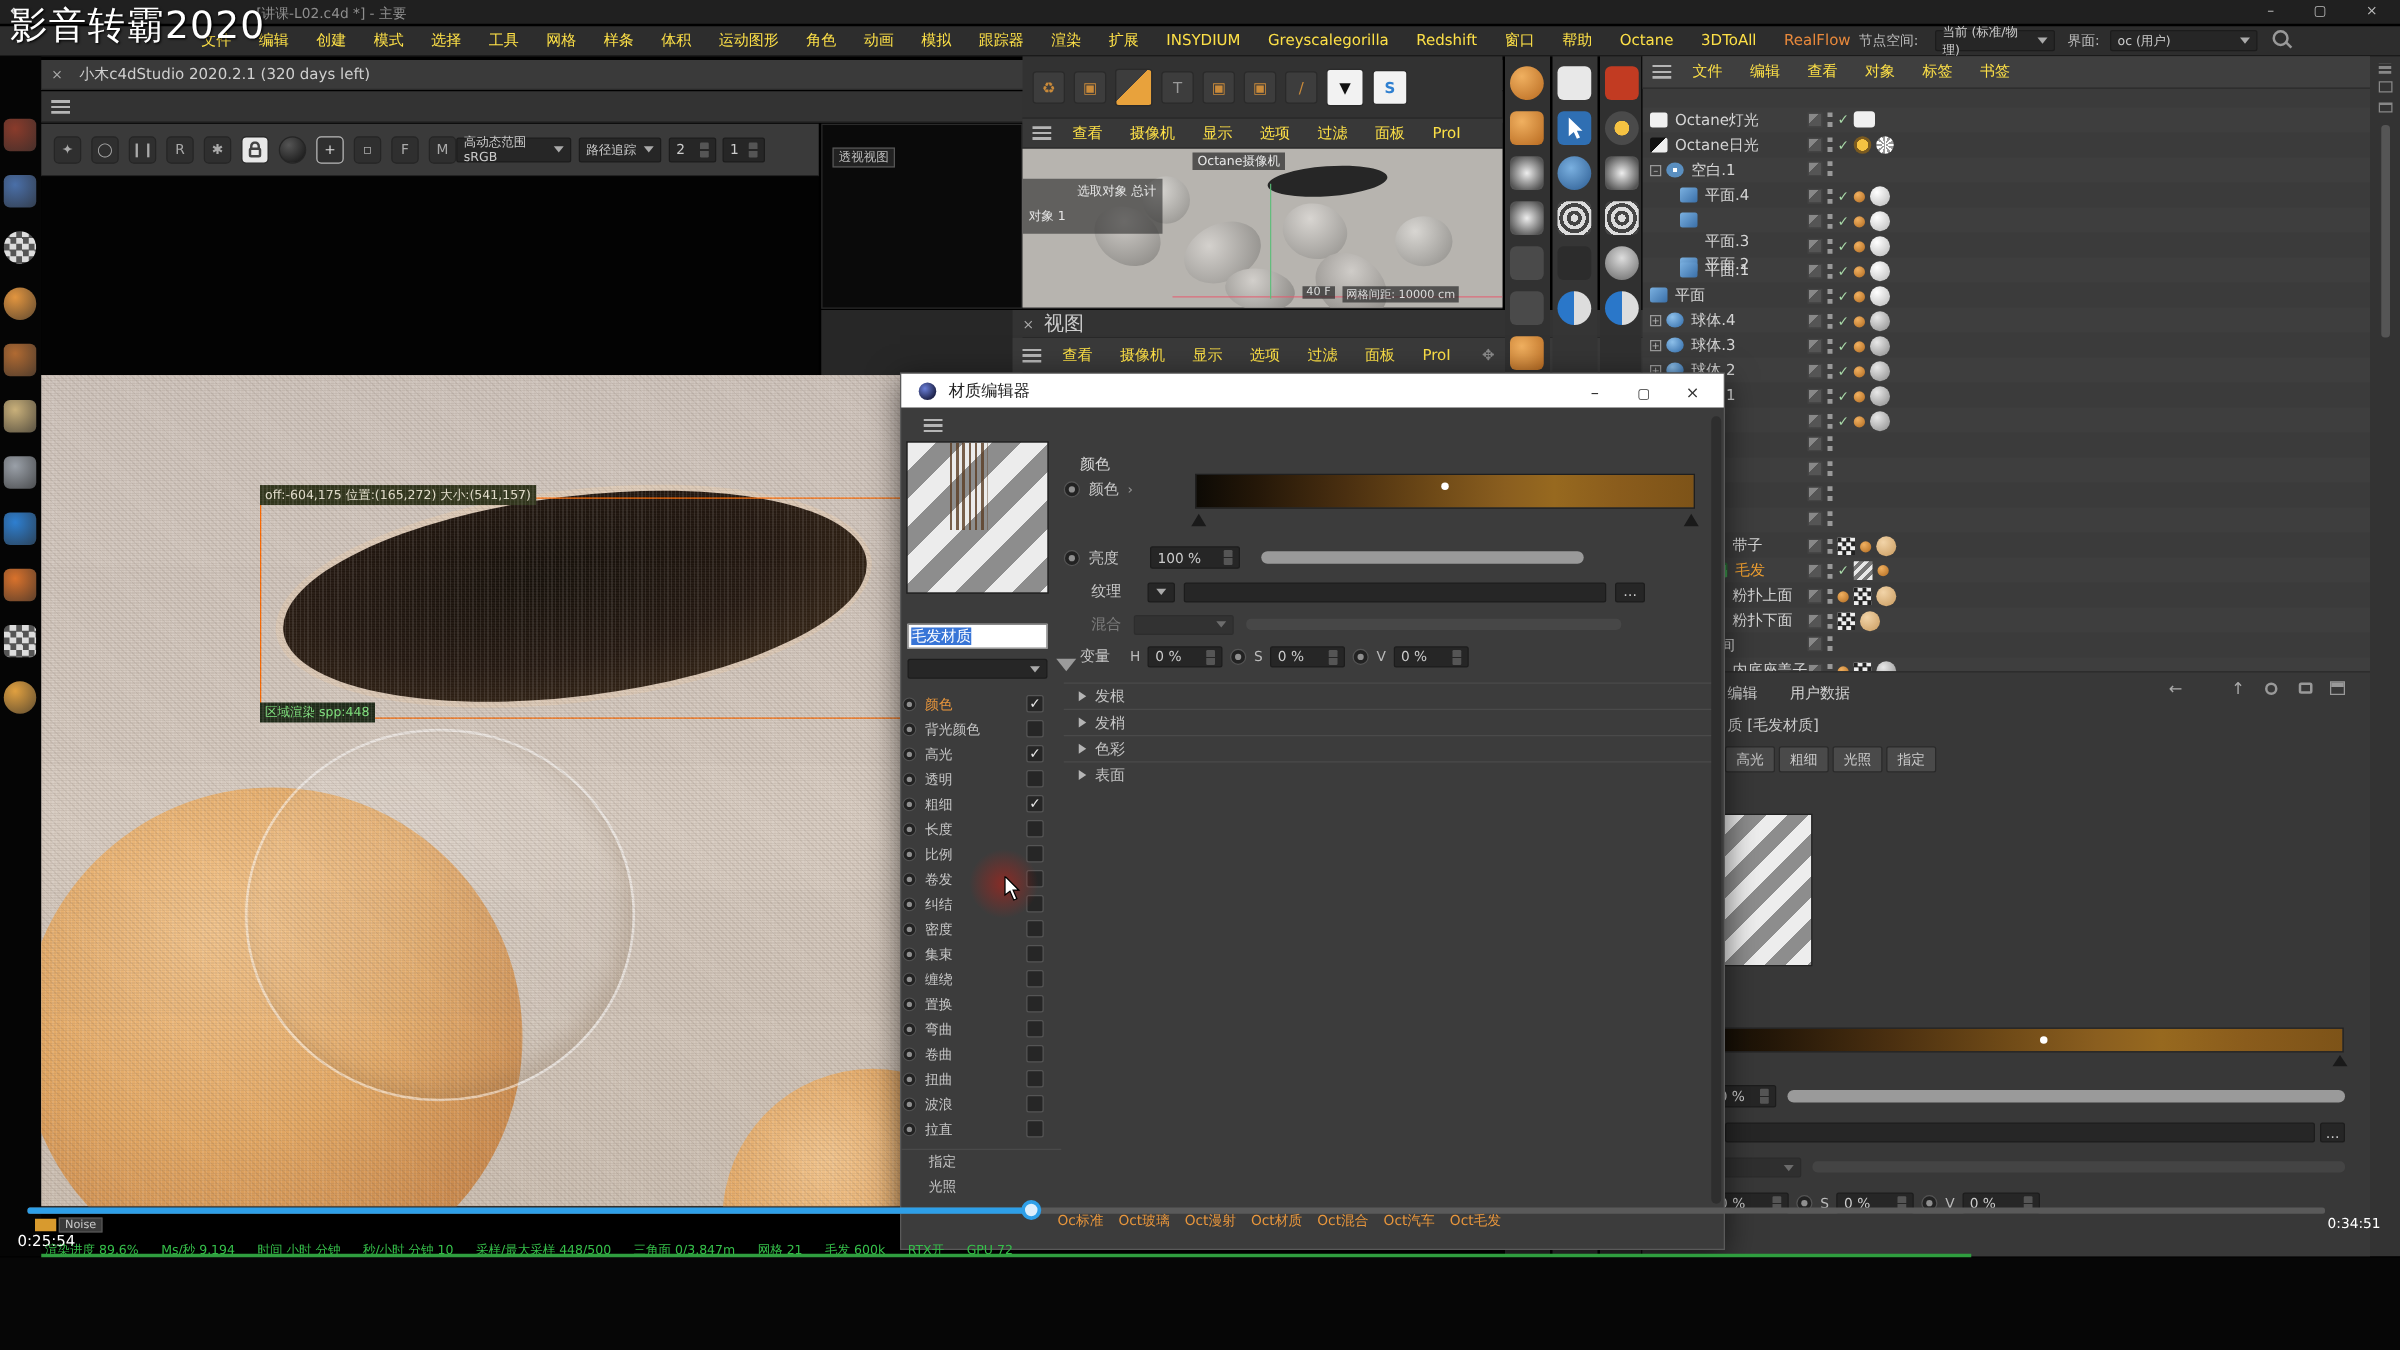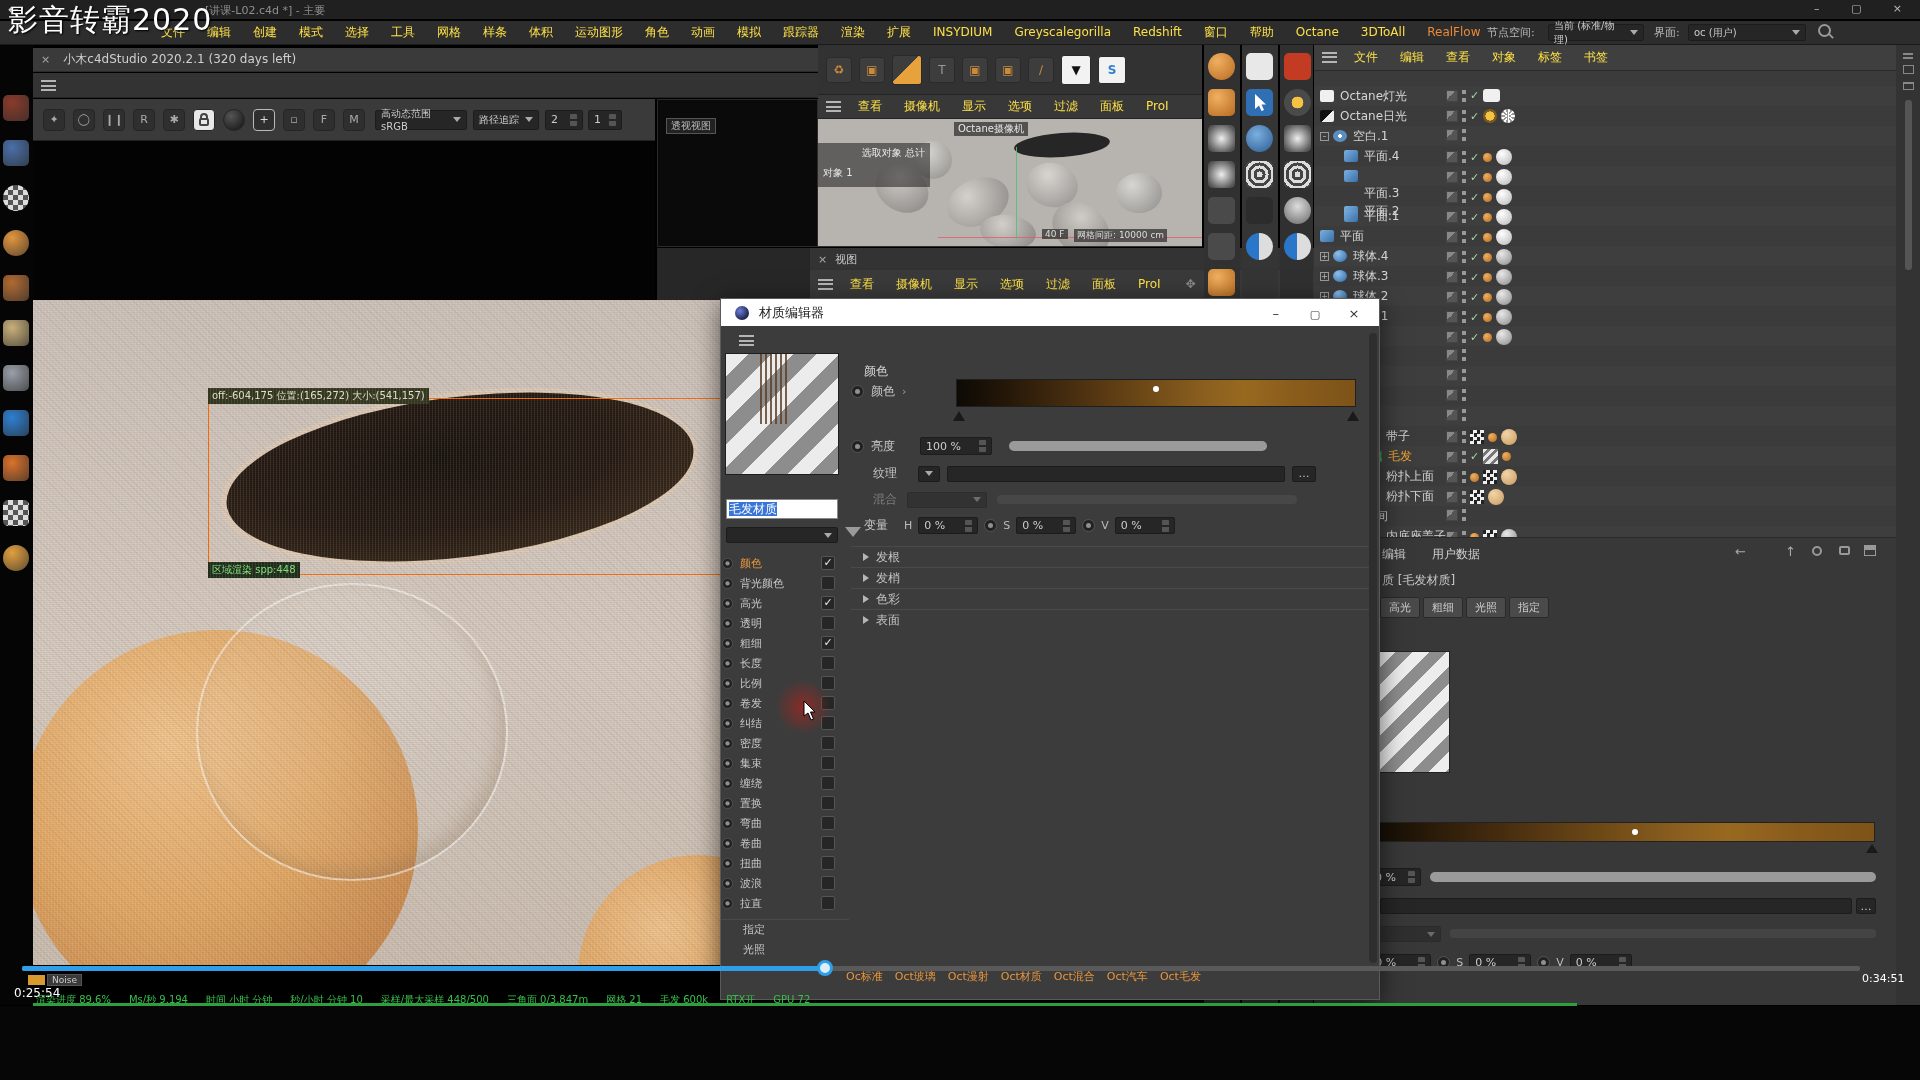--- a/index.html
+++ b/index.html
@@ -96,21 +96,21 @@
         <span style="width: 22px; height: 22px; border-radius: 4px; background: rgb(232, 232, 232); border: 1px solid rgb(37, 37, 37); color: rgb(51, 51, 51); font-size: 11px; display: inline-flex; align-items: center; justify-content: center; position: relative;">
           <span style="position: absolute; width: 8px; height: 6px; border-top: 2px solid rgb(68, 68, 68); border-right: 2px solid rgb(68, 68, 68); border-left: 2px solid rgb(68, 68, 68); border-image: initial; border-bottom: none; border-radius: 4px 4px 0px 0px; margin-top: -8px;"></span>
           <span style="width: 10px; height: 8px; border: 2px solid rgb(68, 68, 68); border-radius: 2px; margin-top: 4px;"></span>
         </span>
         <span style="width: 22px; height: 22px; border-radius: 50%; background: radial-gradient(circle at 35% 30%, rgb(85, 85, 85), rgb(17, 17, 17)); border: 1px solid rgb(37, 37, 37); color: rgb(170, 170, 170); font-size: 11px; display: inline-flex; align-items: center; justify-content: center;"></span>
         <span style="width: 22px; height: 22px; border-radius: 4px; background: rgb(47, 47, 47); border: 1px solid rgb(187, 187, 187); color: rgb(221, 221, 221); font-size: 11px; display: inline-flex; align-items: center; justify-content: center;">+</span>
         <span style="width: 22px; height: 22px; border-radius: 4px; background: rgb(47, 47, 47); border: 1px solid rgb(37, 37, 37); color: rgb(170, 170, 170); font-size: 11px; display: inline-flex; align-items: center; justify-content: center;">▫</span>
         <span style="width: 22px; height: 22px; border-radius: 4px; background: rgb(47, 47, 47); border: 1px solid rgb(37, 37, 37); color: rgb(170, 170, 170); font-size: 11px; display: inline-flex; align-items: center; justify-content: center;">F</span>
         <span style="width: 22px; height: 22px; border-radius: 4px; background: rgb(47, 47, 47); border: 1px solid rgb(37, 37, 37); color: rgb(170, 170, 170); font-size: 11px; display: inline-flex; align-items: center; justify-content: center;">M</span>
       </span>
-    <span class="field" style="margin-left:10px;width:92px;height:20px;font-size:10px">
+    <span class="field" style="width:92px;height:20px;font-size:10px">
       <span>高动态范围 sRGB</span>
         <span class="caret" style="margin-left:auto"></span>
       </span>
     <span class="field" style="margin-left:6px;width:66px;height:20px;font-size:10px">
       <span>路径追踪</span>
         <span class="caret" style="margin-left:auto"></span>
       </span>
     <span class="field" style="margin-left:6px;width:38px;height:20px">
       <span>2</span>
         <span class="stepper"></span>
@@ -123,21 +123,21 @@
 
   <div class="abs" style="left:33px;top:141px;width:622px;height:159px;background:#030303"></div>
 
   <div class="abs" style="left:657px;top:99px;width:161px;height:148px;background:#0a0a0a;border:1px solid #2a2a2a">
     <span style="position:absolute;left:8px;top:18px;font-size:10px;color:#bbb;background:rgba(40,40,40,.8);border:1px solid #555;padding:0 4px">透视视图</span>
   </div>
   <div class="abs" style="left:657px;top:248px;width:161px;height:52px;background:#272727"></div>
 
   <div class="abs" style="left:810px;top:248px;width:570px;height:22px;background:#333;display:flex;align-items:center">
     <span style="font-size:11px;color:#aaa;padding:0 8px">×</span>
-    <span style="font-size:11px;color:#ccc">视图</span>
+    <span style="font-size:16px;color:#ccc">视图</span>
   </div>
   <div class="abs" style="left:810px;top:270px;width:570px;height:28px;background:#3a3a3a;display:flex;align-items:center">
     <span class="hamb"></span>
     <span id="view-menus2"><span class="menu-item">查看</span><span class="menu-item">摄像机</span><span class="menu-item">显示</span><span class="menu-item">选项</span><span class="menu-item">过滤</span><span class="menu-item">面板</span><span class="menu-item">ProI</span></span>
     <span style="margin-left:14px;color:#8a8a8a;font-size:12px">✥</span>
   </div>
 
   <div class="abs" id="renderArea" style="left:33px;top:300px;width:689px;height:665px;overflow:hidden;background:linear-gradient(180deg,#cdc2ba 0%,#d6cabf 55%,#cabdb0 100%)">
 
     <div class="abs" style="left:-15px;top:330px;width:400px;height:400px;border-radius:50%;background:radial-gradient(circle at 38% 28%,#f2c48c 0%,#e2a763 45%,#c8884c 78%,#aa6d38 100%)"></div>

